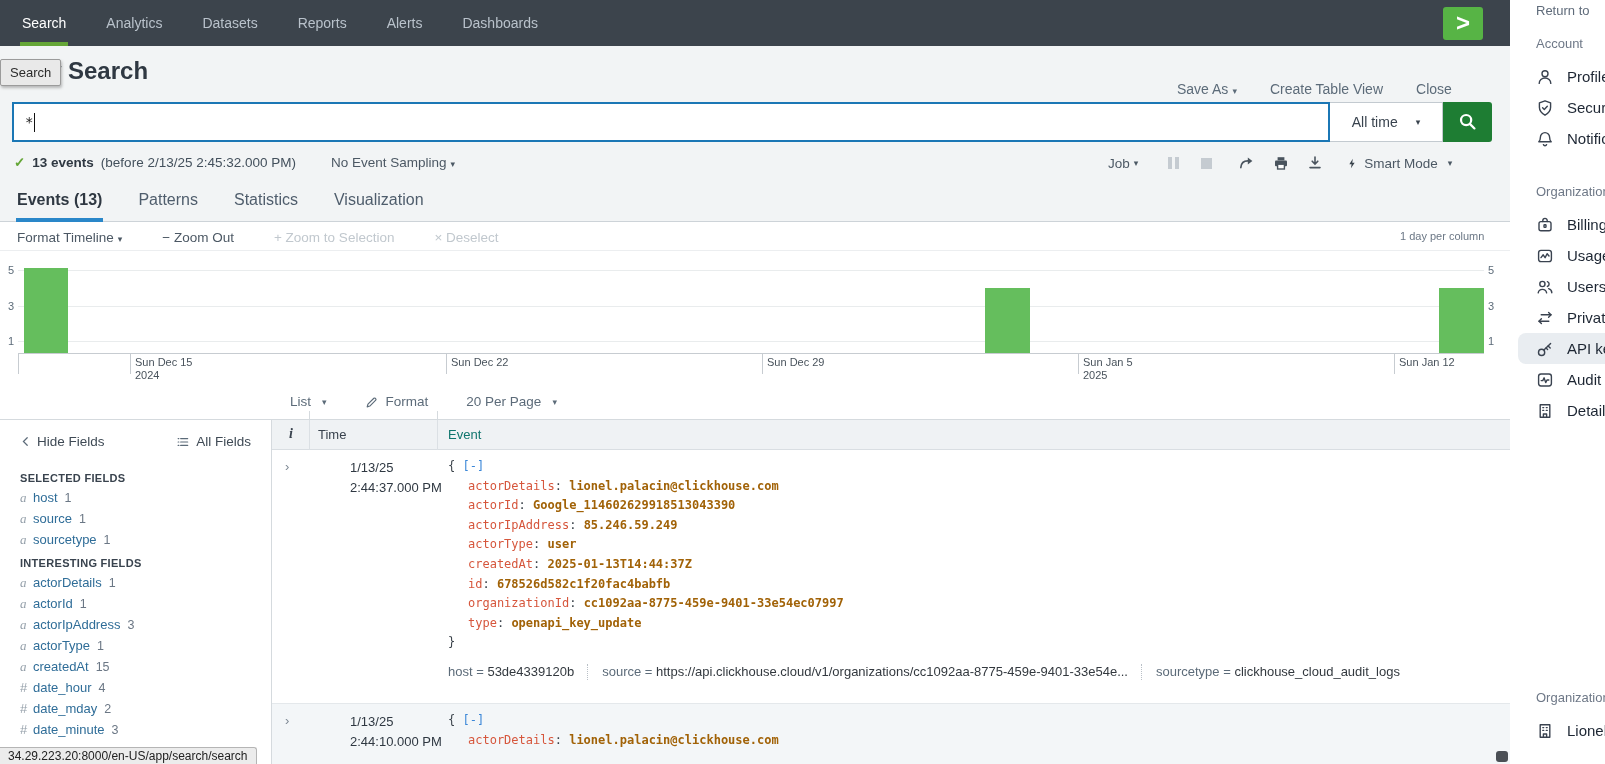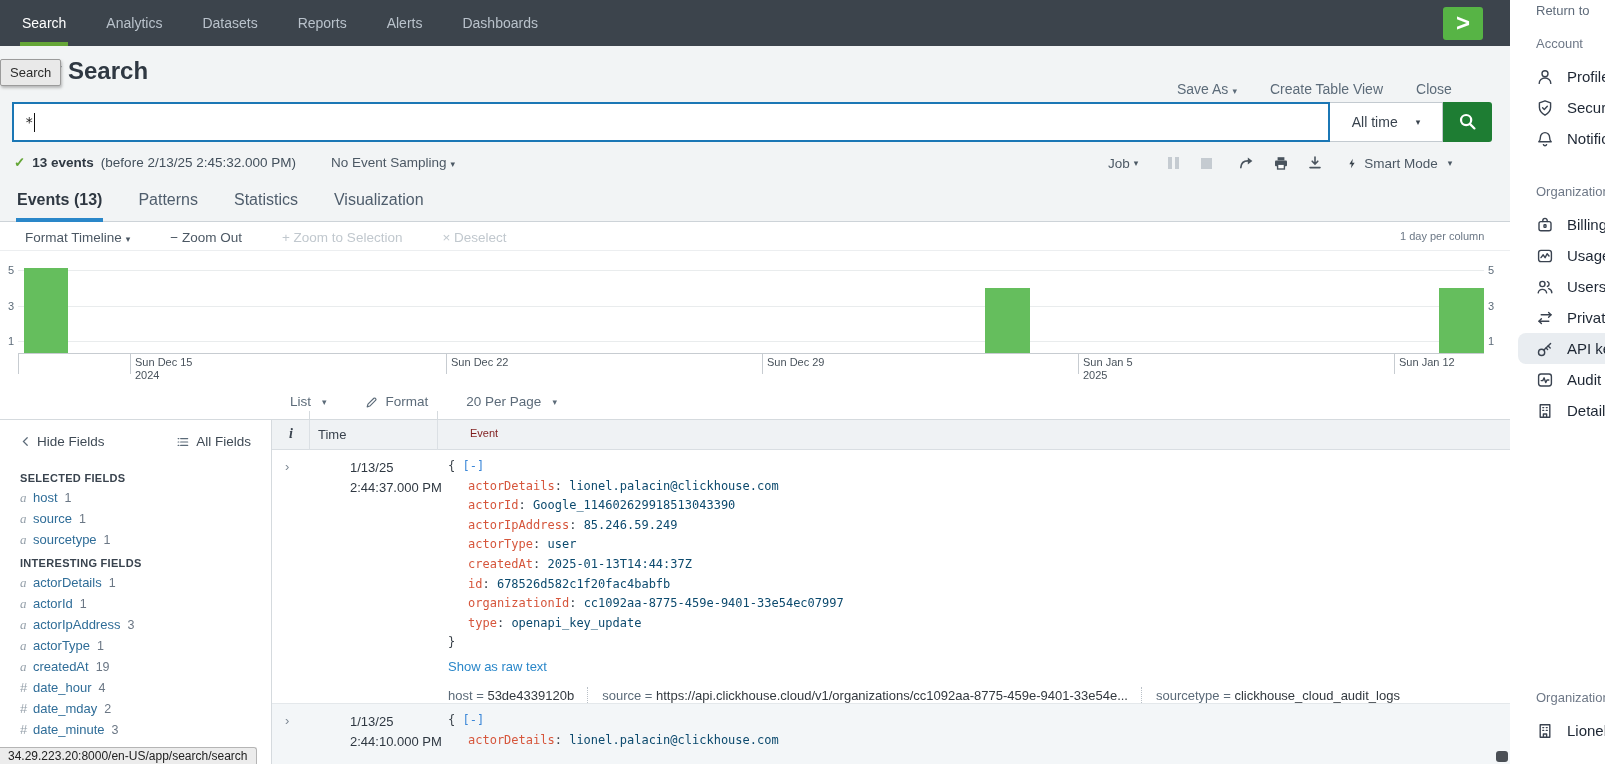--- a/index.html
+++ b/index.html
@@ -47,21 +47,21 @@
   .pause-bars div{width:4px;height:12px;background:#c5cbd1;}
   .stop-sq{width:11px;height:11px;background:#c5cbd1;}
   .caret{font-size:9px;color:inherit;margin-left:4px;position:relative;top:0px;}
 
   #tabs{position:absolute;left:16px;top:182px;height:40px;display:flex;gap:34px;}
   .tab{display:flex;align-items:center;height:40px;box-sizing:border-box;border-bottom:4px solid transparent;
        font-size:16px;color:#4f5d6c;cursor:pointer;padding:0 1px;}
   .tab.active{color:#2f3842;font-weight:bold;border-bottom-color:#2a87c9;}
 
   #timeline-head{position:absolute;left:0;top:222px;width:1510px;height:30px;display:flex;align-items:center;
-       padding-left:25px;box-sizing:border-box;gap:40px;font-size:13.5px;color:#4c5864;background:#fff;}
+       padding-left:17px;box-sizing:border-box;gap:40px;font-size:13.5px;color:#4c5864;background:#fff;}
   #timeline-head .ctl{cursor:pointer;white-space:nowrap;}
   #timeline-head .disabled{color:#c1c8ce;}
   #scale-note{position:absolute;left:1400px;top:230px;font-size:11px;color:#6b7785;}
 
   #chart{position:absolute;left:0;top:250px;width:1510px;height:134px;background:#fff;border-top:1px solid #eceef0;}
   .gridline{position:absolute;left:18px;width:1466px;height:1px;background:#e9eced;}
   #baseline{position:absolute;left:18px;width:1466px;height:1px;background:#c7ccd1;top:102px;}
   .ylab{position:absolute;font-size:11px;color:#5c6b79;}
   .bar{position:absolute;background:#65be5d;cursor:pointer;}
   .xtick{position:absolute;top:102px;width:1px;height:21px;background:#c7ccd1;}
@@ -84,31 +84,31 @@
   .fp-prefix.num{font-family:"Liberation Sans",sans-serif;font-style:normal;}
   .fp-name{color:#2f6d98;}
   .fp-count{color:#6b7785;font-size:12.5px;margin-left:7px;}
 
   
   #events-panel{position:absolute;left:272px;top:420px;width:1238px;height:344px;background:#fff;overflow:hidden;}
   #et-header{position:absolute;left:0;top:0;width:100%;height:30px;background:#eff2f4;border-bottom:1px solid #d9dee2;box-sizing:border-box;}
   #et-header .hi{position:absolute;left:8px;top:6px;width:22px;text-align:center;font-family:"Liberation Serif",serif;
        font-style:italic;font-weight:bold;font-size:14px;color:#39434e;}
   #et-header .ht{position:absolute;left:46px;top:7px;font-size:13px;color:#39434e;}
-  #et-header .he{position:absolute;left:176px;top:7px;font-size:11px;color:#7f1d1d;margin-left:22px;}
+  #et-header .he{position:absolute;left:176px;top:7px;font-size:13px;color:#0f766e;}
   .hdiv{position:absolute;top:0;width:1px;height:30px;background:#dbe0e4;}
 
   .ev-row{position:absolute;left:0;width:100%;}
   .expander{position:absolute;left:13px;top:9px;font-size:13px;color:#7d8893;cursor:pointer;}
   .timecol{position:absolute;left:46px;top:8px;font-size:13px;line-height:20px;color:#2f3842;margin-left:32px;}
   .eventcol{position:absolute;left:176px;top:7px;font-family:"DejaVu Sans Mono",monospace;font-size:12px;line-height:19.6px;color:#3a424a;}
   .jline{padding-left:20px;white-space:nowrap;}
   .jkey{color:#d6563c;cursor:pointer;}
   .jcolon{color:#3a424a;}
-  .jval{color:#0c4a6e;cursor:pointer;}
+  .jval{color:#a16207;cursor:pointer;font-weight:bold;}
   .jcollapse{color:#3b87d8;cursor:pointer;}
   .raw-link{font-family:"Liberation Sans",sans-serif;font-size:13px;color:#2a87c9;margin-top:4px;cursor:pointer;}
   .meta-row{display:flex;align-items:center;gap:13px;margin-top:9px;font-family:"Liberation Sans",sans-serif;font-size:13px;}
   .meta-key{color:#5c6b79;}
   .meta-val{color:#33393f;cursor:pointer;}
   .meta-sep{width:1px;height:16px;border-left:1px dotted #b9c0c7;}
   #ev-row-2{background:#f3f6f8;border-top:1px solid #e4e8eb;box-sizing:border-box;}
 
   #status-bar{position:absolute;left:0;top:747px;height:17px;background:#ececec;border:1px solid #b5b5b5;
       border-left:none;border-bottom:none;border-radius:0 3px 0 0;padding:1px 8px 0 8px;font-size:12px;color:#222;z-index:5;}
@@ -352,21 +352,21 @@
           <span class="fp-count">3</span>
         </div>
         <div class="fp-item">
           <span class="fp-prefix">a</span>
           <span class="fp-name">actorType</span>
           <span class="fp-count">1</span>
         </div>
         <div class="fp-item">
           <span class="fp-prefix">a</span>
           <span class="fp-name">createdAt</span>
-          <span class="fp-count">19</span>
+          <span class="fp-count">15</span>
         </div>
         <div class="fp-item">
           <span class="fp-prefix num">#</span>
           <span class="fp-name">date_hour</span>
           <span class="fp-count">4</span>
         </div>
         <div class="fp-item">
           <span class="fp-prefix num">#</span>
           <span class="fp-name">date_mday</span>
           <span class="fp-count">2</span>
@@ -398,21 +398,20 @@
             <div><span class="jcolon">{</span> <span class="jcollapse">[-]</span></div>
             <div class="jline"><span class="jkey">actorDetails</span><span class="jcolon">:</span> <span class="jval">lionel.palacin@clickhouse.com</span></div>
             <div class="jline"><span class="jkey">actorId</span><span class="jcolon">:</span> <span class="jval">Google_114602629918513043390</span></div>
             <div class="jline"><span class="jkey">actorIpAddress</span><span class="jcolon">:</span> <span class="jval">85.246.59.249</span></div>
             <div class="jline"><span class="jkey">actorType</span><span class="jcolon">:</span> <span class="jval">user</span></div>
             <div class="jline"><span class="jkey">createdAt</span><span class="jcolon">:</span> <span class="jval">2025-01-13T14:44:37Z</span></div>
             <div class="jline"><span class="jkey">id</span><span class="jcolon">:</span> <span class="jval">678526d582c1f20fac4babfb</span></div>
             <div class="jline"><span class="jkey">organizationId</span><span class="jcolon">:</span> <span class="jval">cc1092aa-8775-459e-9401-33e54ec07997</span></div>
             <div class="jline"><span class="jkey">type</span><span class="jcolon">:</span> <span class="jval">openapi_key_update</span></div>
             <div><span class="jcolon">}</span></div>
-            <div class="raw-link">Show as raw text</div>
             <div class="meta-row">
               <span><span class="meta-key">host</span><span class="meta-key"> = </span><span class="meta-val">53de4339120b</span></span>
               <span class="meta-sep"></span>
               <span><span class="meta-key">source</span><span class="meta-key"> = </span><span class="meta-val">https://api.clickhouse.cloud/v1/organizations/cc1092aa-8775-459e-9401-33e54e...</span></span>
               <span class="meta-sep"></span>
               <span><span class="meta-key">sourcetype</span><span class="meta-key"> = </span><span class="meta-val">clickhouse_cloud_audit_logs</span></span>
             </div>
           </div>
         </div>
         <div class="ev-row" id="ev-row-2" style="top: 283px; height: 61px;">

